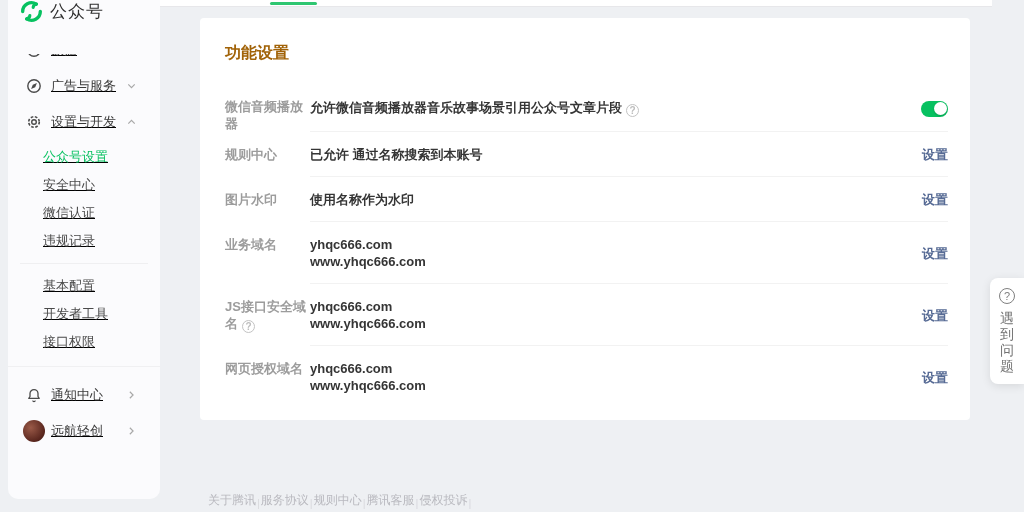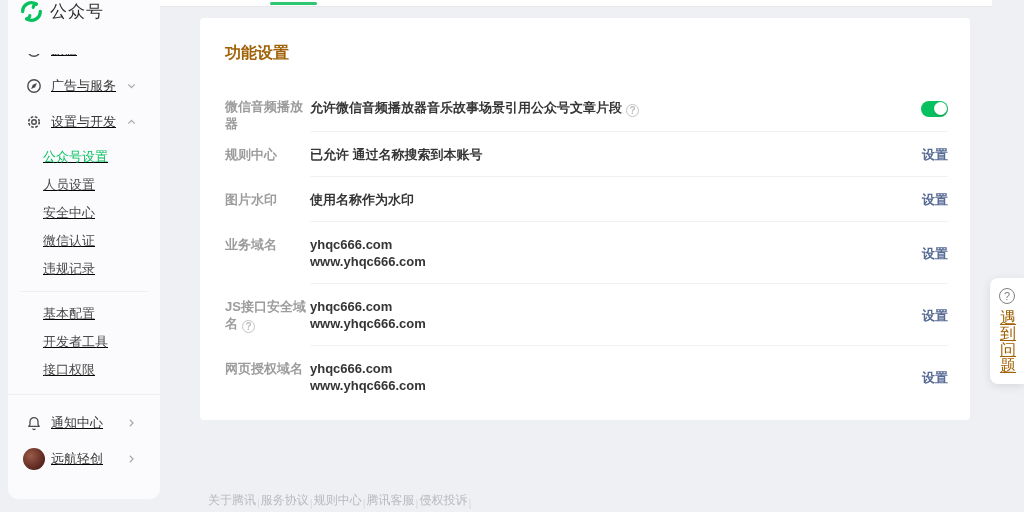--- a/index.html
+++ b/index.html
@@ -59,22 +59,22 @@
   .footer { position:absolute; left:208px; top:492px; display:flex; gap:1px;
     align-items:flex-end; font-size:12px; color:#b9b9bf; z-index:1; }
   .footer a { color:#b9b9bf; text-decoration:none; cursor:pointer; }
   .footer .sep { color:#dadade; font-size:11px; }
   
   .help-float { position:absolute; right:0; top:278px; width:34px; background:#fff;
     border-radius:8px 0 0 8px; box-shadow:0 2px 10px rgba(0,0,0,.10);
     padding:10px 0 10px; text-align:center; z-index:5; cursor:pointer; }
   .help-q { width:16px; height:16px; border:1px solid #7f7f7f; border-radius:50%;
     color:#7f7f7f; font-size:11px; line-height:14px; margin:0 auto 6px; }
-  .help-text { font-size:16px; color:#a16207; line-height:16px; width:14px;
-    margin:0 auto; word-break:break-all;text-decoration:underline; }
+  .help-text { font-size:14px; color:#737373; line-height:16px; width:14px;
+    margin:0 auto; word-break:break-all; }
 </style>
 </head>
 <body>
 
 <div class="tabstrip">
   <div class="tab-indicator"></div>
 </div>
 
 <aside class="sidebar">
   <div class="logo">
@@ -117,21 +117,20 @@
             <circle cx="8" cy="8" r="5.3" fill="none" stroke="#4a4a4a" stroke-width="1.6" stroke-dasharray="2.6 1.6"></circle>
           </svg>
         </span>
         <span class="nav-label">设置与开发</span>
         <span class="chev"><svg viewBox="0 0 12 12" width="11" height="11">
             <path d="M2.5 7.8l3.5-3.5 3.5 3.5" fill="none" stroke="#a8a8a8" stroke-width="1.3"></path>
           </svg></span>
       </div>
       <div class="sub-list">
         <div class="sub-item active">公众号设置</div>
-        <div class="sub-item">人员设置</div>
         <div class="sub-item">安全中心</div>
         <div class="sub-item">微信认证</div>
         <div class="sub-item">违规记录</div>
       </div>
       <div class="side-divider"></div>
       <div class="sub-list">
         <div class="sub-item">基本配置</div>
         <div class="sub-item">开发者工具</div>
         <div class="sub-item">接口权限</div>
       </div>

